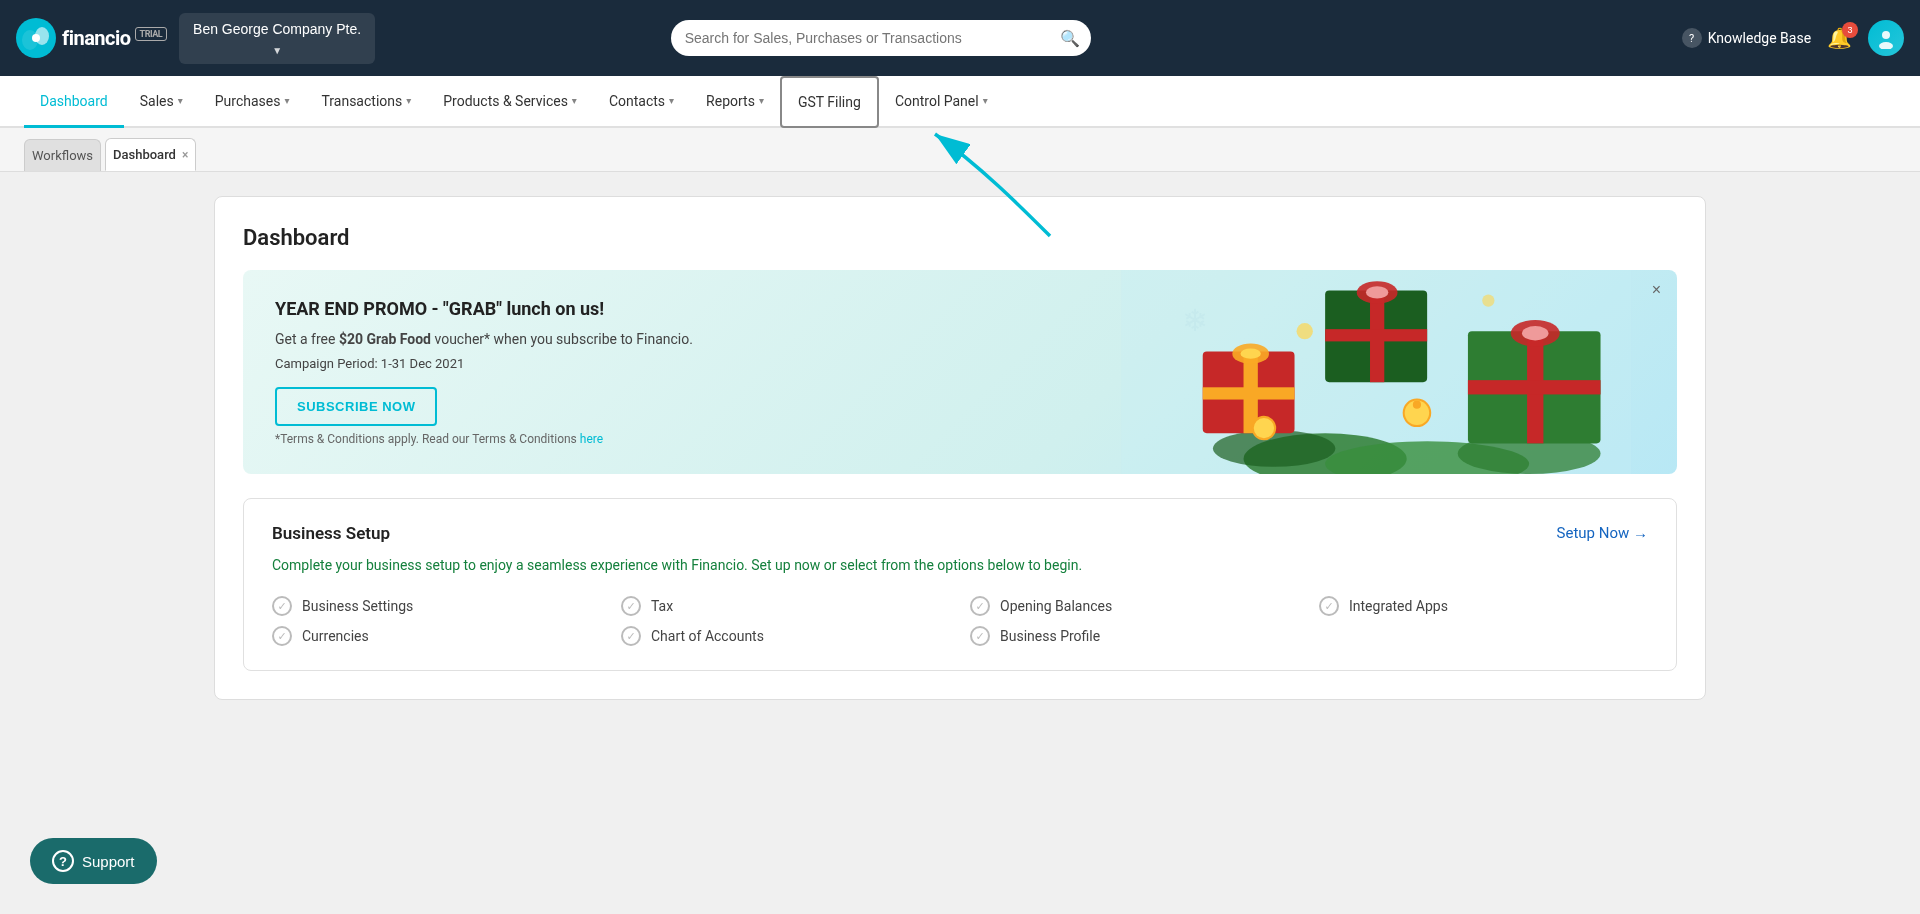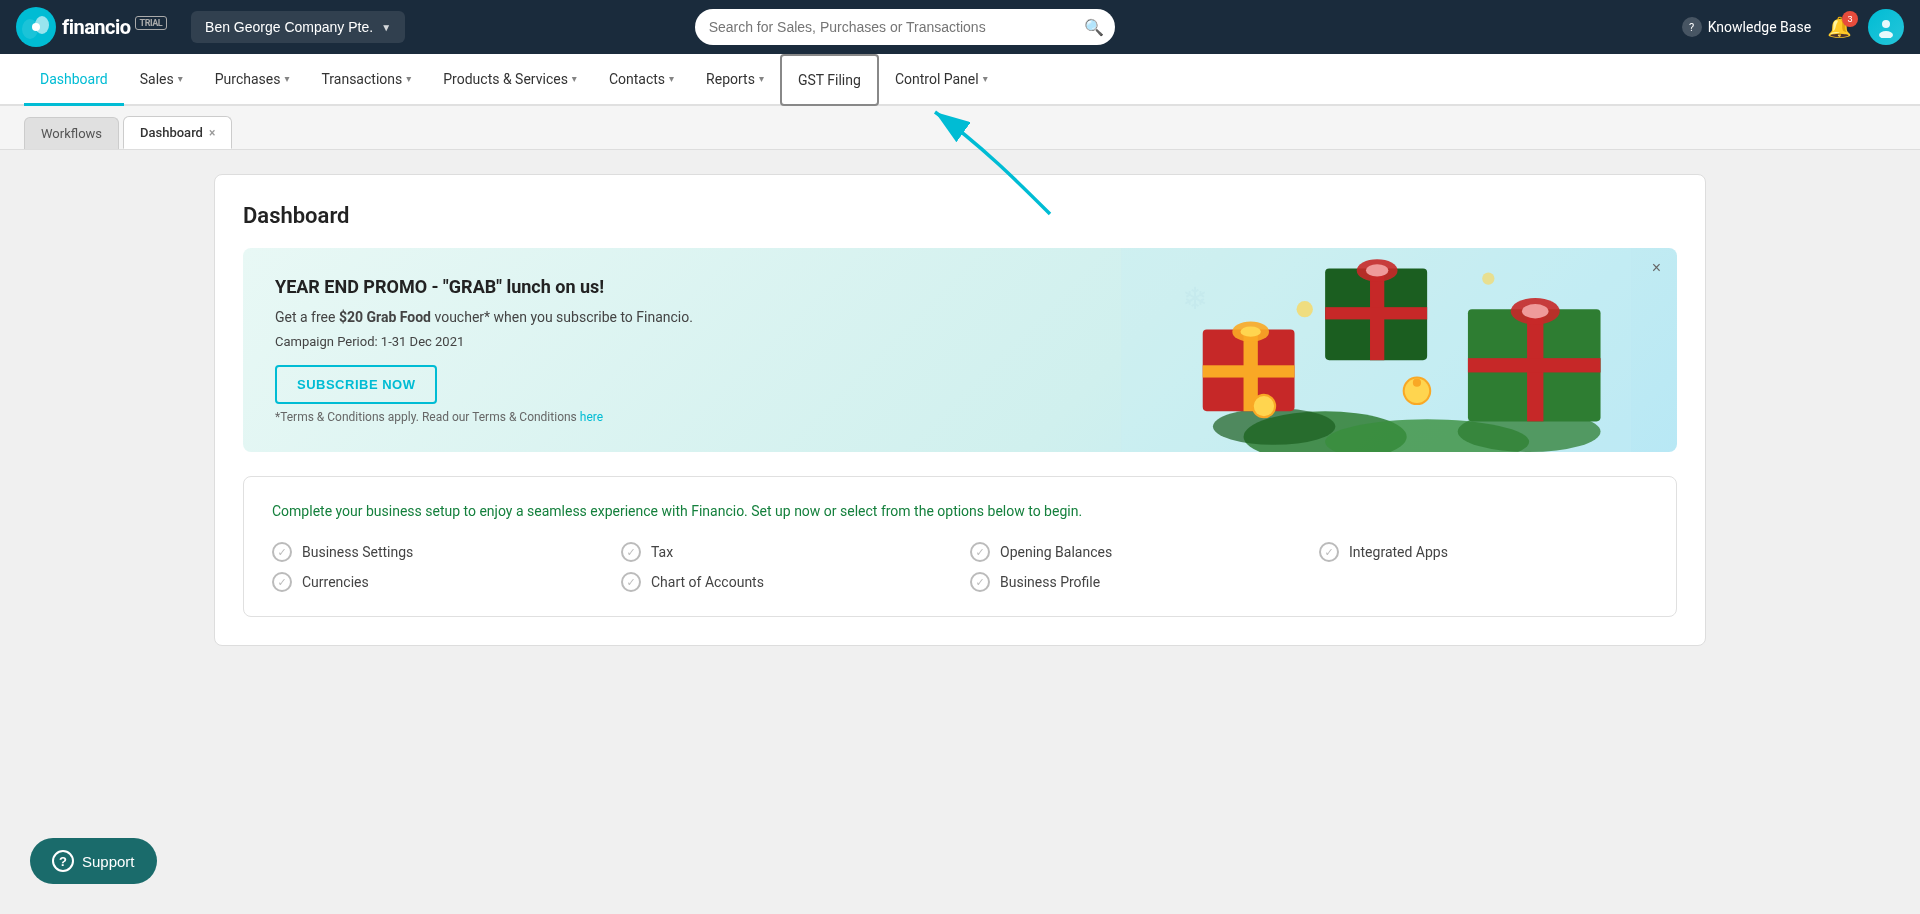--- a/index.html
+++ b/index.html
@@ -4,22 +4,21 @@
   <style>
     * { box-sizing: border-box; margin: 0; padding: 0; }
     body { font-family: -apple-system, BlinkMacSystemFont, 'Segoe UI', Roboto, sans-serif; background: #f0f0f0; font-size: 14px; }
 
     
     .top-nav {
       background: #1a2b3c;
       display: flex;
       align-items: center;
       padding: 0 16px;
-      height: 54px;
-      gap: 12px;
+      height: 76px;
     }
     .logo-area {
       display: flex;
       align-items: center;
       gap: 6px;
       flex-shrink: 0;
     }
     .logo-icon {
       width: 40px;
       height: 40px;
@@ -47,20 +46,21 @@
       border: none;
       padding: 8px 14px;
       border-radius: 6px;
       cursor: pointer;
       display: flex;
       align-items: center;
       gap: 8px;
       font-size: 14px;
       margin-left: 12px;
       white-space: nowrap;
+      flex-direction: column;
     }
     .company-selector .chevron { font-size: 10px; opacity: 0.8; }
     .search-bar {
       flex: 1;
       max-width: 420px;
       margin: 0 auto;
       position: relative;
     }
     .search-bar input {
       width: 100%;
@@ -180,21 +180,21 @@
     .tabs-bar {
       background: #f5f5f5;
       display: flex;
       align-items: flex-end;
       padding: 0 24px;
       padding-top: 10px;
       border-bottom: 1px solid #ddd;
       gap: 4px;
     }
     .tab {
-      padding: 8px 16px;
+      padding: 8px 7px;
       border-radius: 6px 6px 0 0;
       cursor: pointer;
       font-size: 13px;
       color: #555;
       background: #e0e0e0;
       display: flex;
       align-items: center;
       gap: 6px;
       border: 1px solid #ccc;
       border-bottom: none;
@@ -535,20 +535,24 @@
           <circle cx="290" cy="132" r="4" fill="#f9a825"></circle>
           <circle cx="140" cy="155" r="12" fill="#f9a825"></circle>
           <circle cx="140" cy="155" r="10" fill="#ffd54f"></circle>
         </svg>
       </div>
 
       <button class="promo-close">×</button>
     </div>
 
     <div class="setup-section">
+      <div class="setup-header">
+        <h2 class="setup-title">Business Setup</h2>
+        <a class="setup-now-link">Setup Now →</a>
+      </div>
       <p class="setup-desc">Complete your business setup to enjoy a seamless experience with Financio. Set up now or select from the options below to begin.</p>
       <div class="setup-items" id="setup-items-container">
       <div class="setup-item">
           <span class="check-icon">✓</span>
           <span>Business Settings</span>
         </div>
           <div class="setup-item">
           <span class="check-icon">✓</span>
           <span>Tax</span>
         </div>

